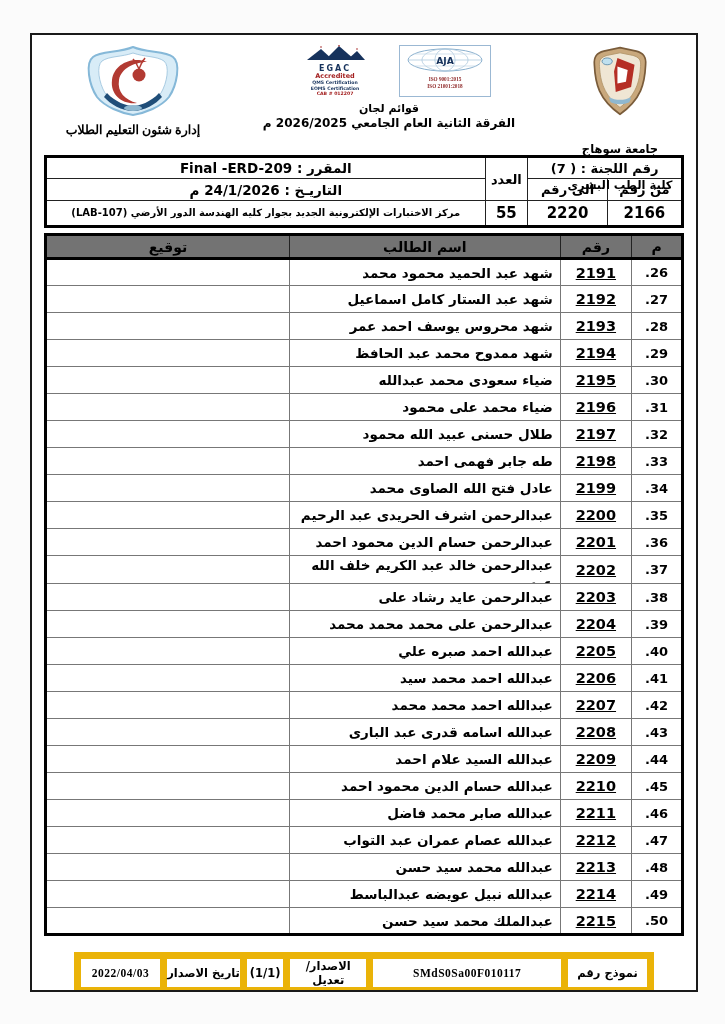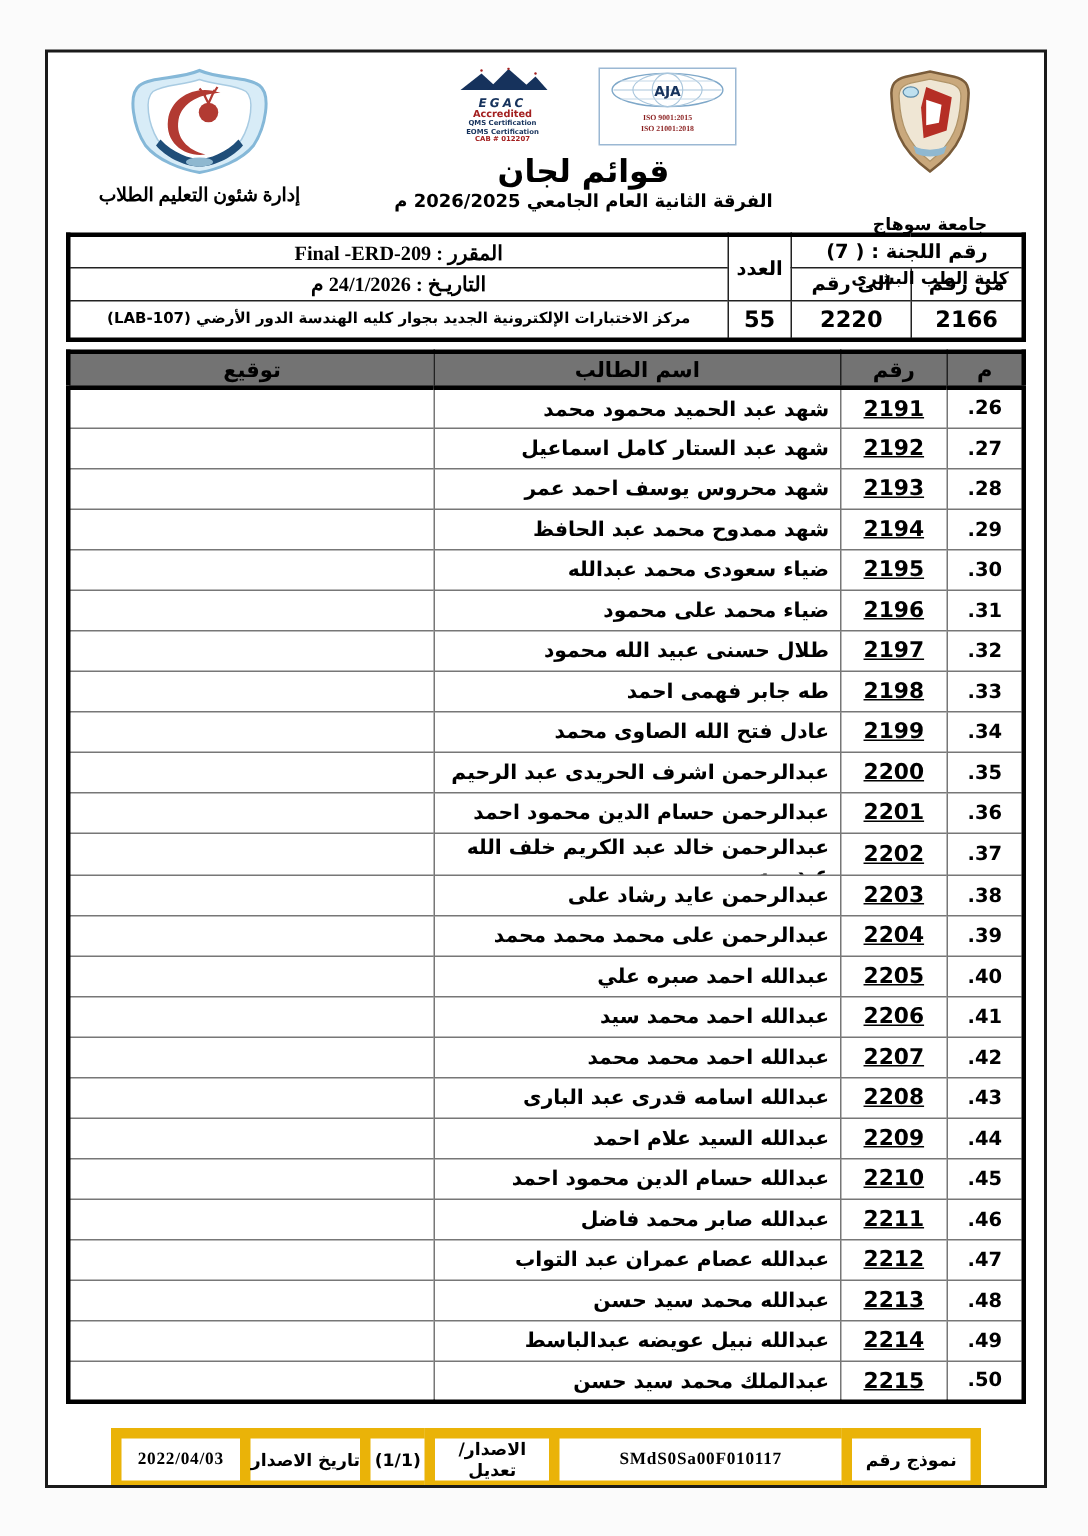--- a/index.html
+++ b/index.html
@@ -7,38 +7,38 @@
   .page-frame { position:absolute; left:30px; top:33px; width:668px; height:959px;
     border:2px solid #1a1a1a; background:#fff; padding:6px 12px 0 12px; overflow:hidden; }
 
   
   .hdr { display:flex; flex-direction:row; direction:rtl; align-items:flex-start; height:110px; }
   .uni-block { width:128px; text-align:center; padding-top:5px; }
   .uni-caption { font-weight:bold; font-size:11.5px; line-height:14px;margin-top:22px; }
   .center-block { flex:1; text-align:center; direction:rtl; }
   .badges { display:flex; direction:ltr; justify-content:center; gap:16px; margin-top:4px; }
   .egac-badge { width:96px; text-align:center; }
-  .egac-name { font-size:8px; font-weight:bold; color:#16325c; letter-spacing:2px; line-height:8px;font-style:italic; }
+  .egac-name { font-size:8px; font-weight:bold; color:#16325c; letter-spacing:2px; line-height:8px; }
   .egac-sub { font-size:6.5px; font-weight:bold; color:#a31f1f; line-height:7px; }
   .egac-line { font-size:4.6px; font-weight:bold; color:#16325c; line-height:5.5px; }
   .egac-line.red { color:#a31f1f; }
   .aja-badge { width:92px; border:1px solid #9bb8d3; padding:2px 3px; background:#fff; text-align:center; }
   .aja-line { font-size:5.2px; font-weight:bold; color:#8a1f1f; line-height:6.5px; font-family:"Liberation Serif", serif; }
-  .title1 { font-size:21px; font-weight:bold; margin-top:5px; }
+  .title1 { font-size:11px; font-weight:bold; margin-top:5px; }
   .title2 { font-size:12px; font-weight:bold; margin-top:1px; }
   .dept-block { width:178px; text-align:center; padding-top:4px; }
   .dept-caption { font-weight:bold; font-size:12.5px; margin-top:1px;font-family:Liberation Serif, serif; }
 
   
   table { border-collapse:collapse; }
   .info-table { width:100%; direction:rtl; margin-top:4px; border:3px solid #000; table-layout:fixed; }
   .info-table td { border:1px solid #222; text-align:center; vertical-align:middle; font-weight:bold; }
   .cell-label { font-size:13px; height:22px; }
   .cell-value { font-size:15px; height:26px; }
-  .cell-course { font-size:13.5px;font-family:Liberation Serif, serif; }
+  .cell-course { font-size:13.5px; }
   .cell-location { font-size:10px; line-height:12px; }
 
   
   .stu-table { width:100%; direction:rtl; margin-top:5px; border:3px solid #000; table-layout:fixed; }
   .stu-table th { background:#737373; border:1px solid #222; border-bottom:3px solid #000; height:24px;
     font-size:14px; font-weight:bold; text-align:center; }
   .stu-table td { border:1px solid #777; border-right:1px solid #444; height:27px; vertical-align:middle; overflow:hidden; }
   .serial-cell { text-align:center; font-size:13px; font-weight:bold; direction:rtl; }
   .number-cell { text-align:center; font-size:14.5px; font-weight:bold;text-decoration:underline; }
   .name-cell { text-align:right; padding:0 7px; }

